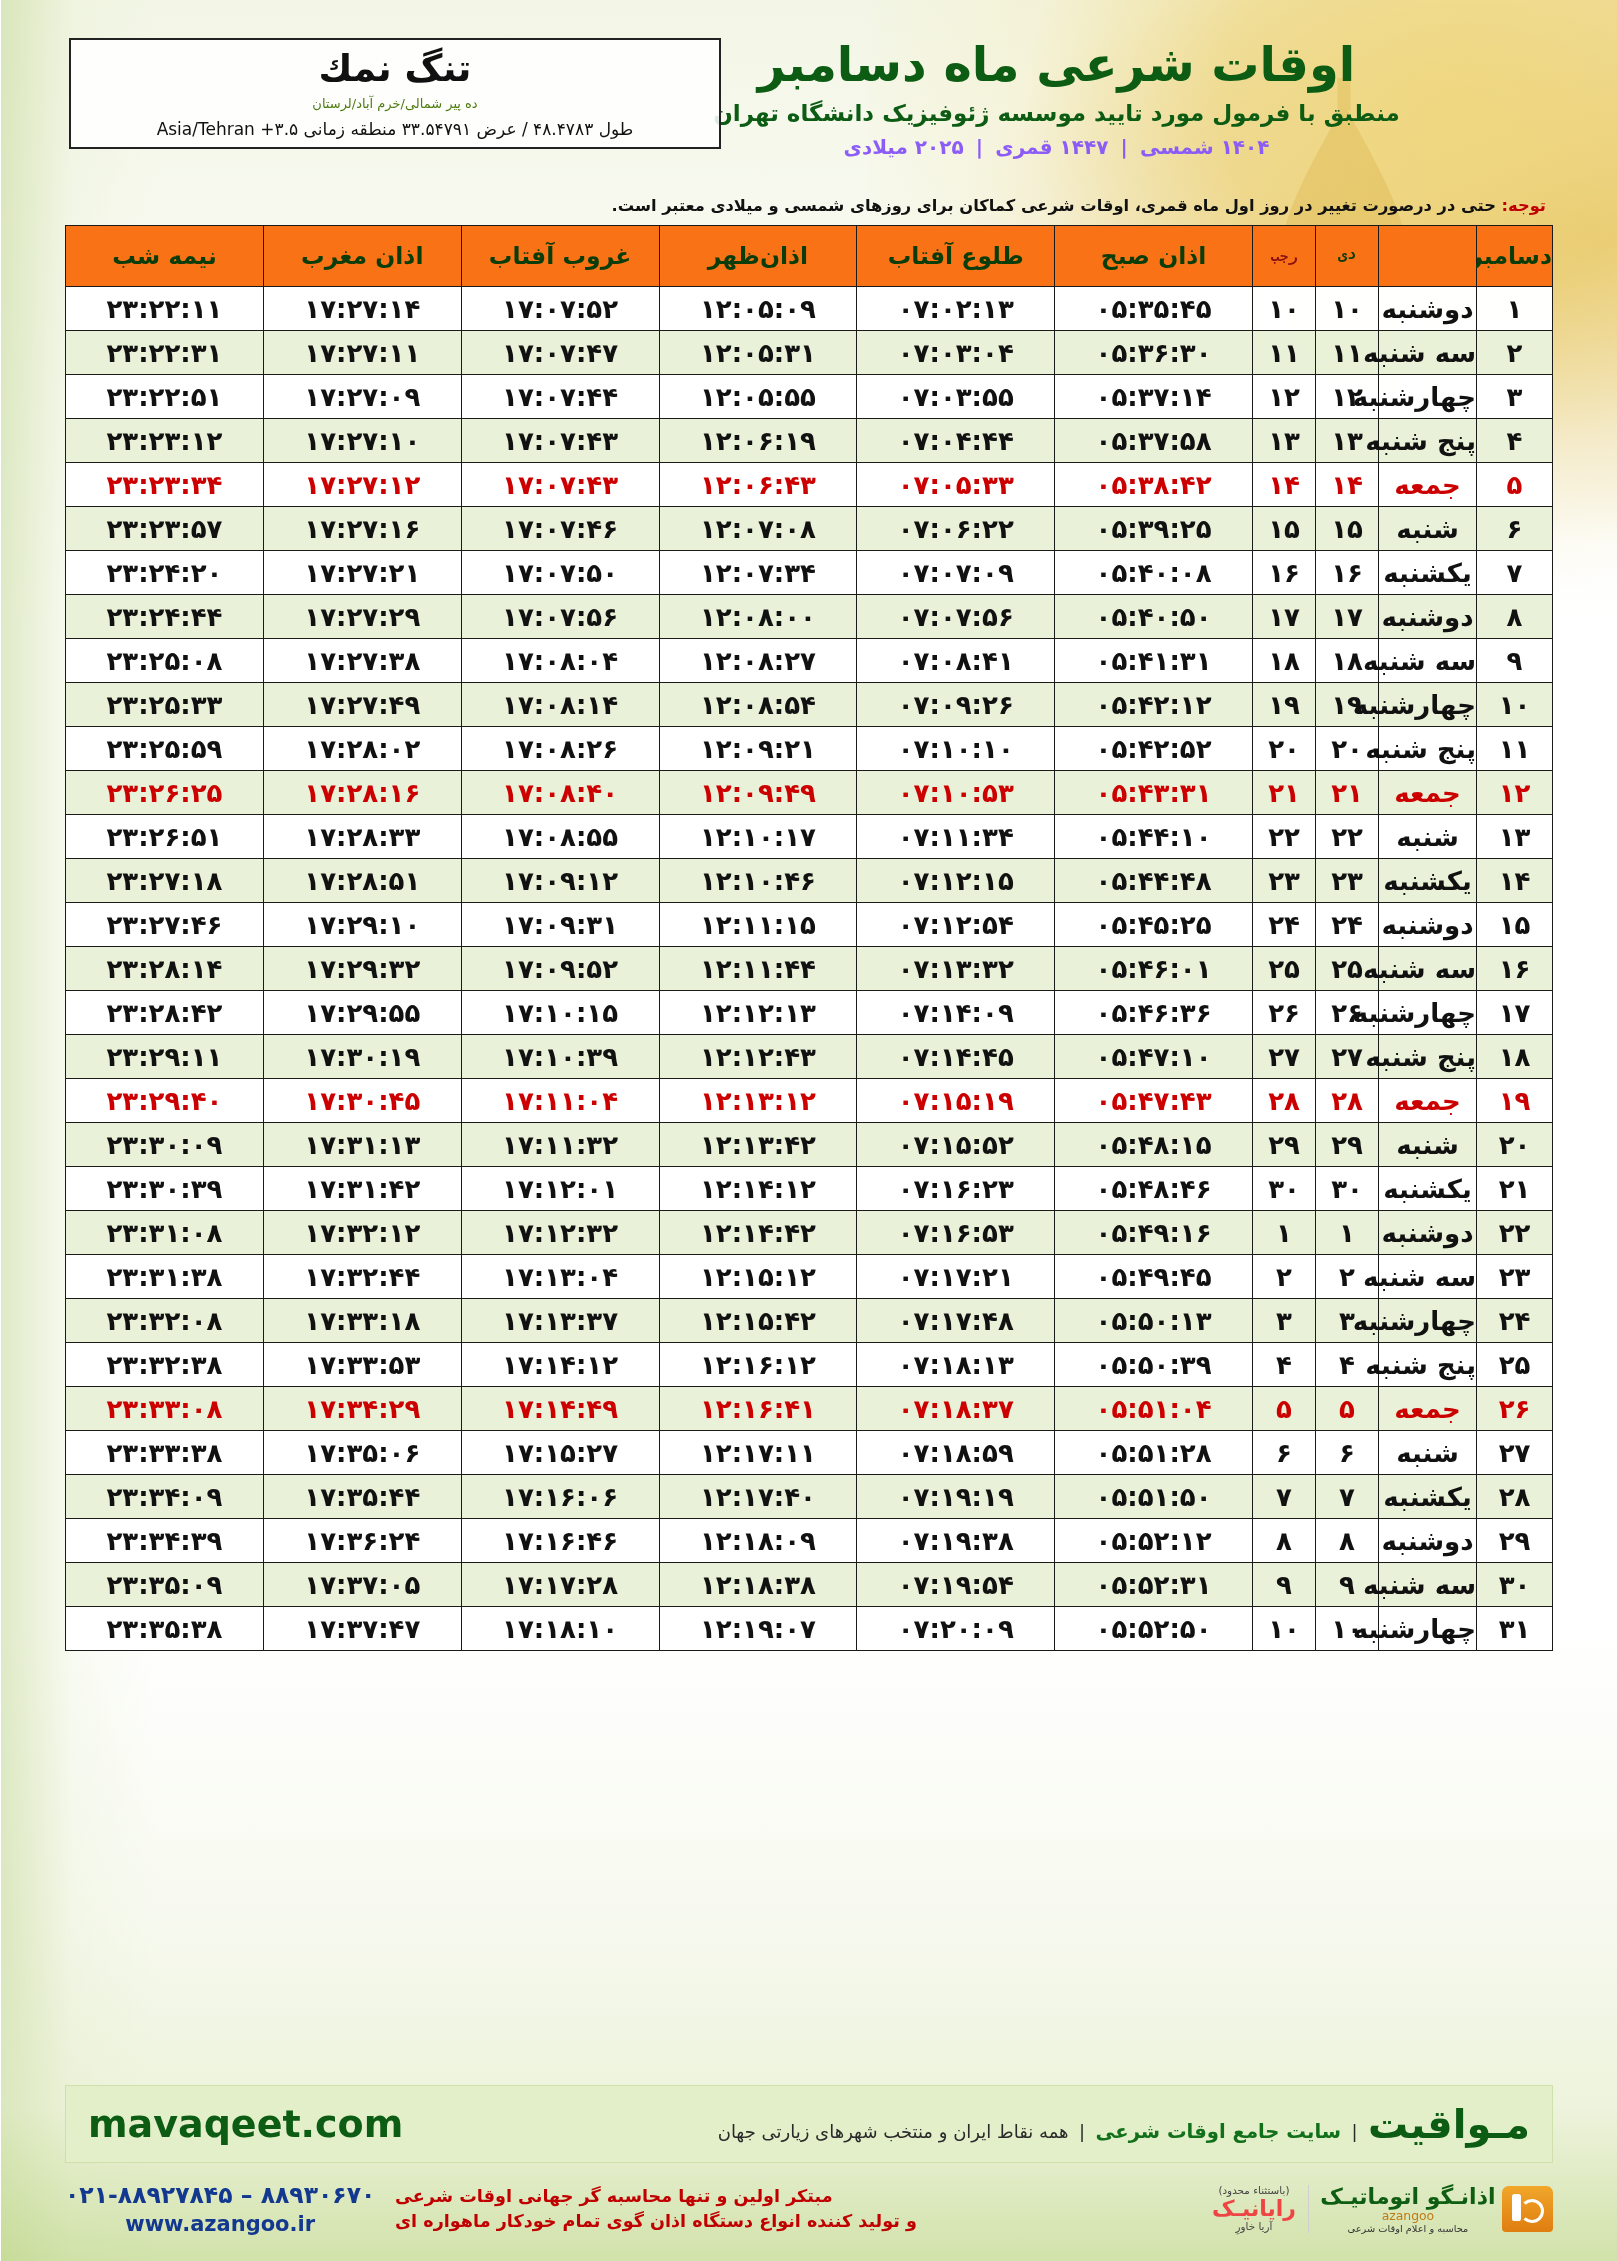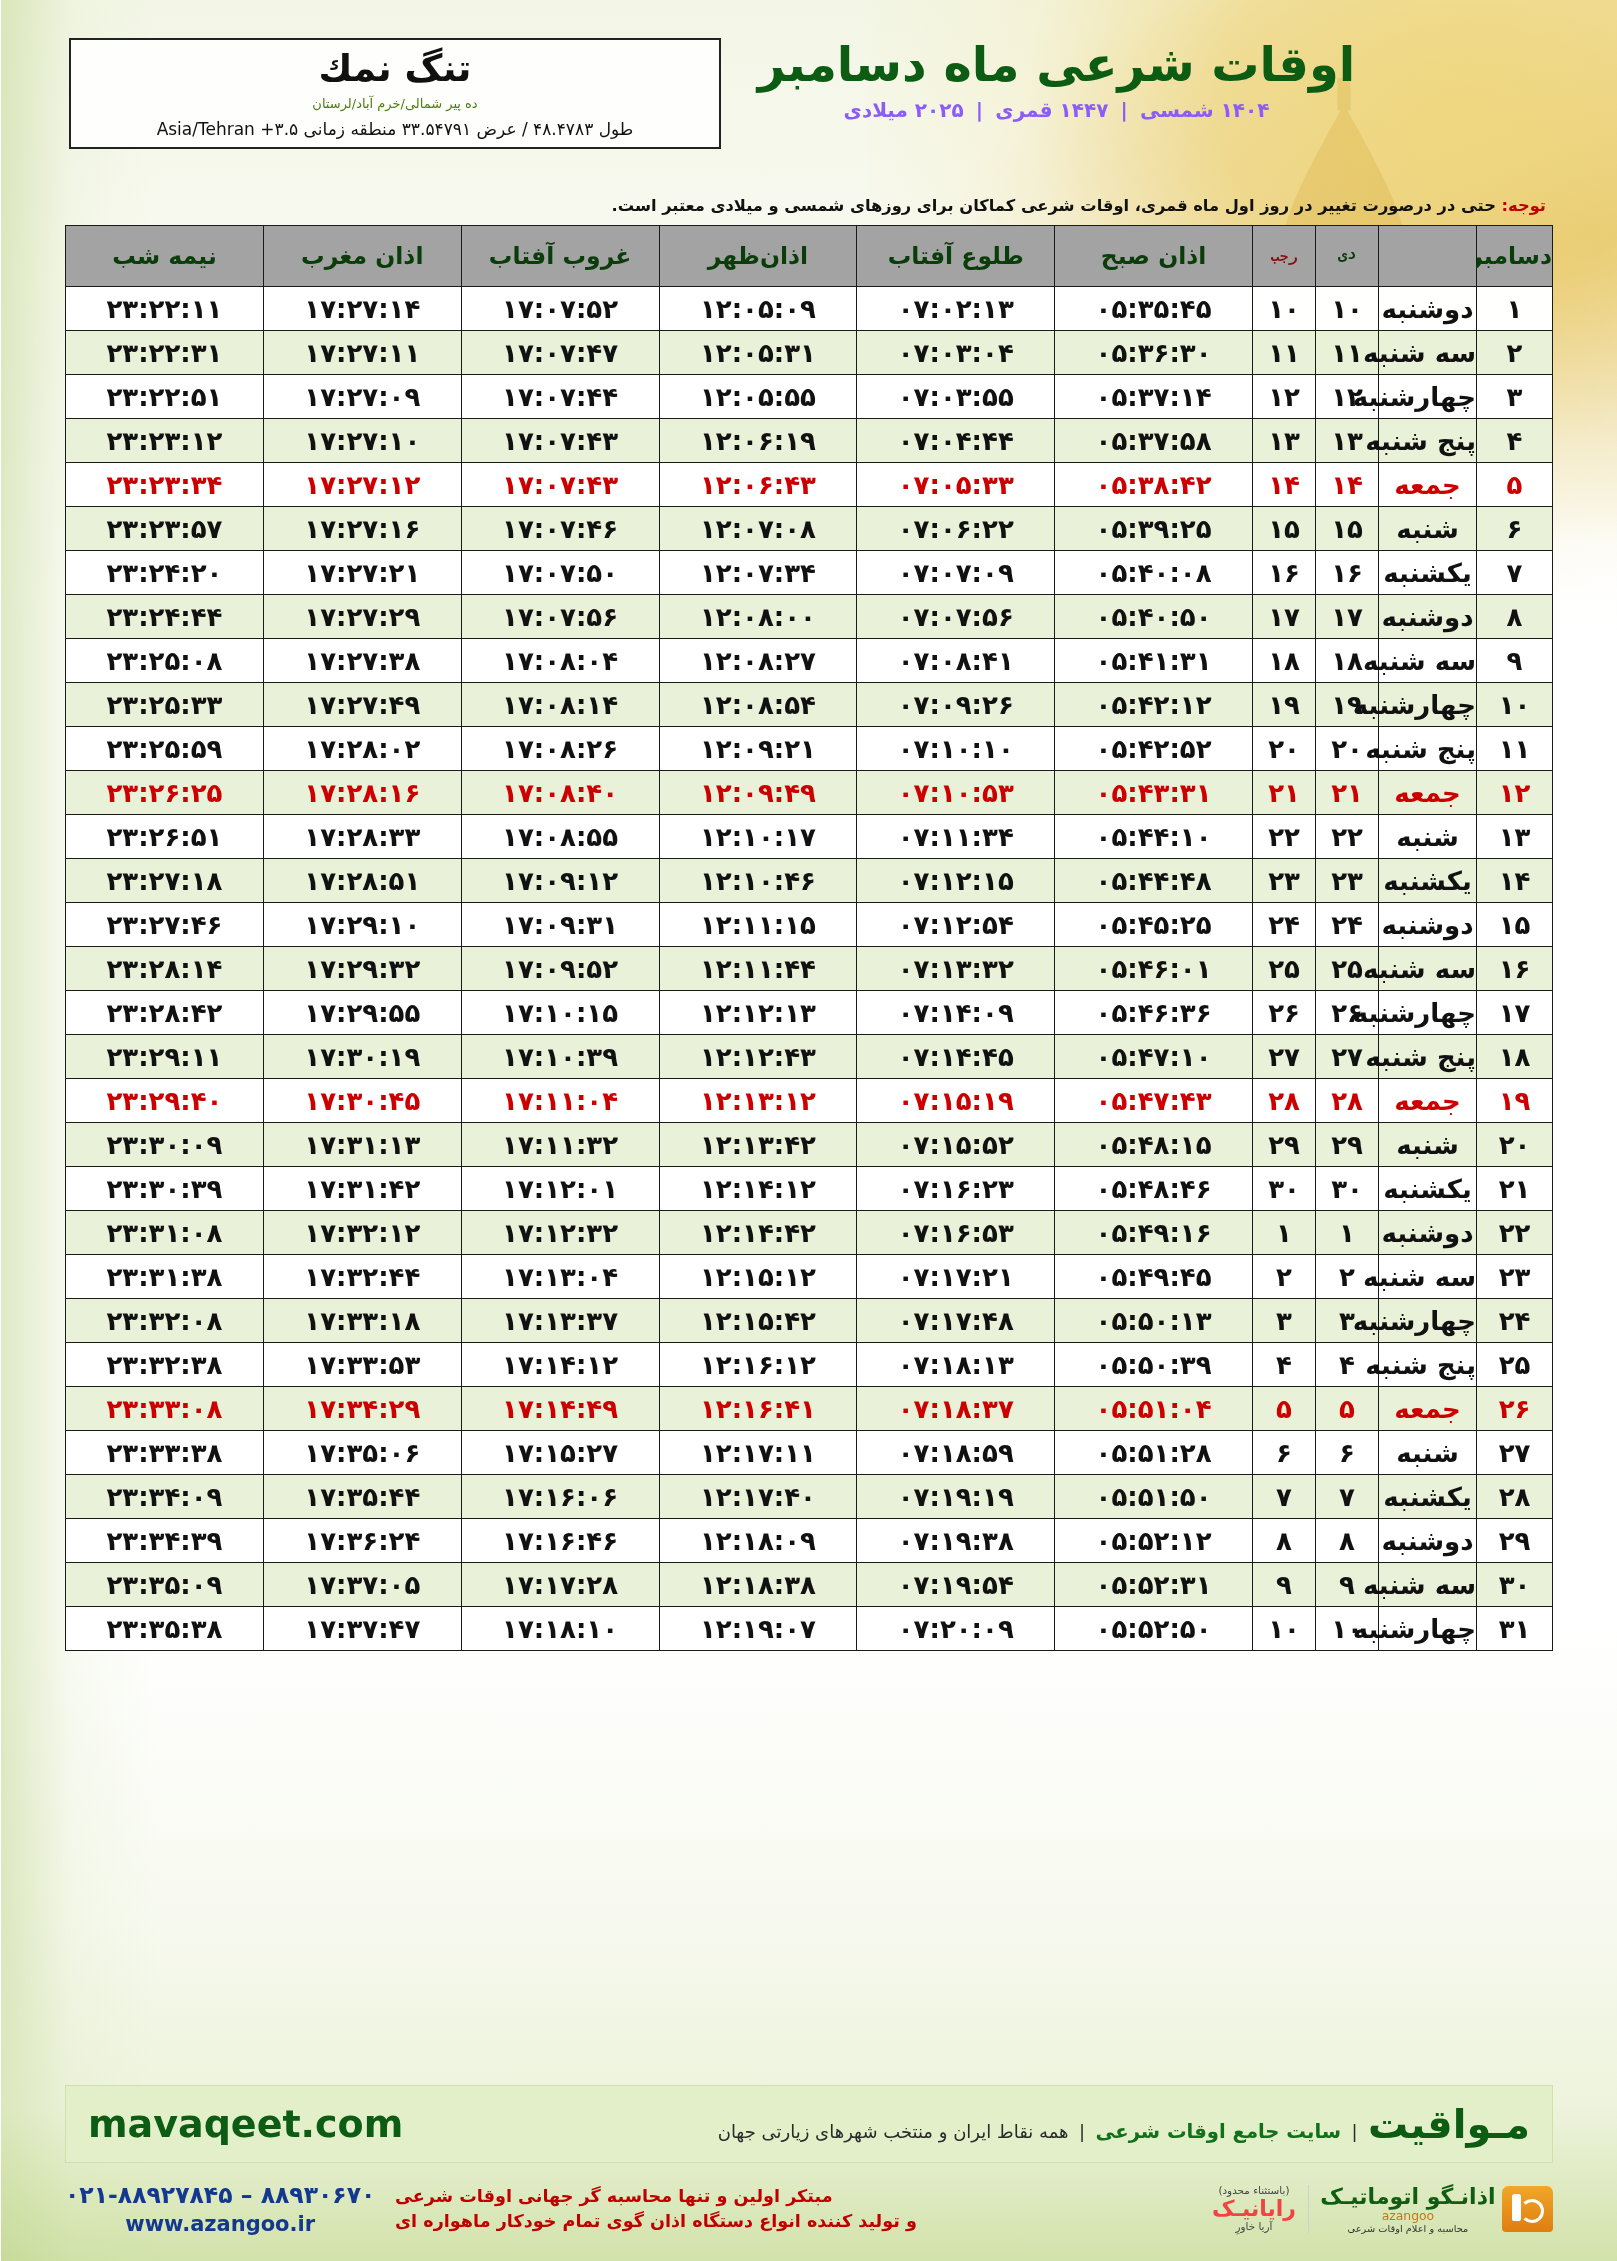--- a/index.html
+++ b/index.html
@@ -161,21 +161,21 @@
     border: 1.3px solid #1a1a1a;
     text-align: center;
     padding: 0;
     height: 43px;
     font-size: 26px;
     color: #111;
     font-weight: bold;
     white-space: nowrap;
   }
   table.times thead th {
-    background: #a3a3a3;
+    background: #f97316;
     height: 60px;
     font-size: 23.5px;
     color: #0b3d0b;
     position: relative;
   }
   thead th.hij-head {
     font-size: 15.7px;
     padding: 0 4px;
     font-family: Liberation Mono, monospace;
   }
@@ -376,20 +376,21 @@
     <rect x="200" y="0" width="20" height="50" fill="#d9ae3e"></rect>
   </g>
 </svg>
 
 <div class="page">
 
   <div class="header">
 
     <div class="title-block">
       <div class="main-title">اوقات شرعی ماه دسامبر</div>
+      <div class="sub-title">منطبق با فرمول مورد تایید موسسه ژئوفیزیک دانشگاه تهران</div>
       <div class="date-line">
         <span>۱۴۰۴ شمسی</span>
         <span>|</span>
         <span>۱۴۴۷ قمری</span>
         <span>|</span>
         <span>۲۰۲۵ میلادی</span>
       </div>
     </div>
 
     <div class="city-box">

